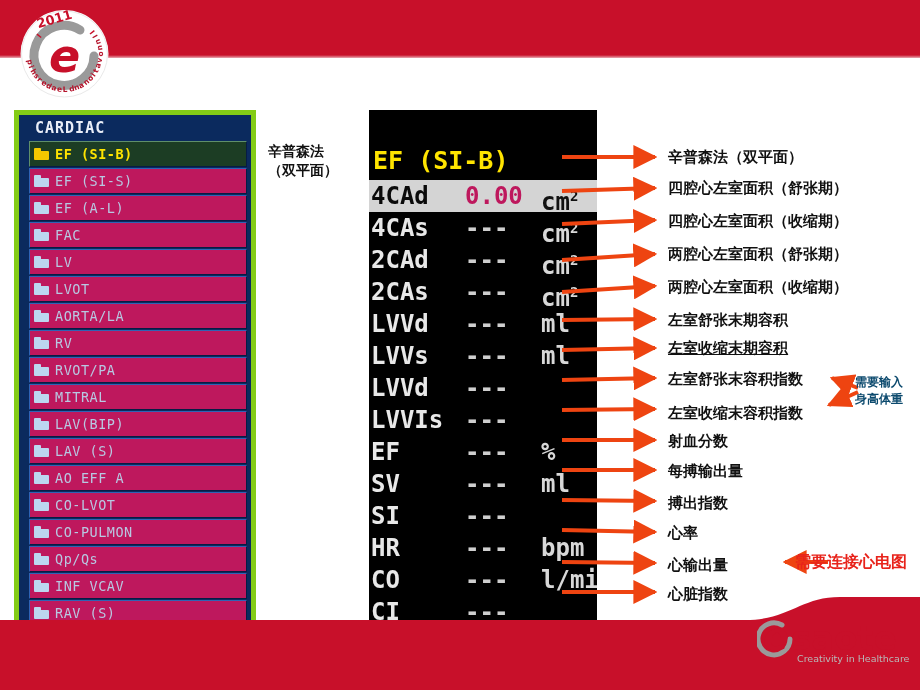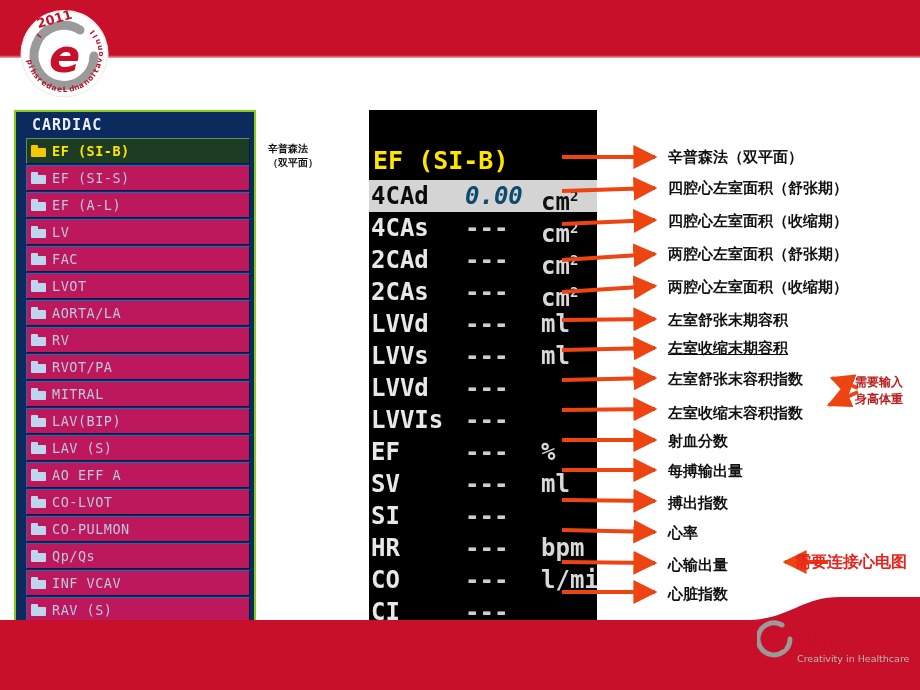--- a/index.html
+++ b/index.html
@@ -37,21 +37,21 @@
   
   .esaote{
     position:absolute;left:757px;top:612px;width:163px;height:55px;
   }
   .esaote svg{display:block;}
 
   
   .sidebar{
     position:absolute;left:14px;top:110px;width:242px;height:523px;
     background:#0b2a5e;
-    border:2px solid #84cc16;
+    border:5px solid #84cc16;
     box-sizing:border-box;
   }
   .sidebar-rail{
     position:absolute;left:14px;top:110px;width:4px;height:523px;
     background:#e01be0;
   }
   .sidebar-rail .nub{position:absolute;left:0;width:4px;height:6px;background:#1a3c78;}
   .sidebar-head{
     height:26px;line-height:26px;
     color:#e9eef8;
@@ -118,50 +118,50 @@
     height:32px;line-height:32px;
     color:#e8e8e8;
     font-family:"DejaVu Sans Mono", monospace;
     font-size:24px;font-weight:bold;
     position:relative;
     white-space:nowrap;
   }
   .m-row.hi{background:#d4d4d4;color:#0a0a0a;}
   .m-lab{position:absolute;left:2px;}
   .m-val{position:absolute;left:96px;color:#cfcfcf;}
-  .m-row.hi .m-val{color:#0c4a6e;font-style:italic;}
+  .m-row.hi .m-val{color:#be185d;}
   .m-unit{position:absolute;left:172px;color:#d8d8d8;}
   .m-row.hi .m-unit{color:#111111;}
   .m-unit sup{font-size:14px;vertical-align:super;}
 
   
   .left-cap{
     position:absolute;left:268px;top:142px;width:100px;
     font-family:"DejaVu Sans", sans-serif;
-    font-size:10px;color:#111;line-height:1.35;
+    font-size:14px;color:#111;line-height:1.35;
     font-weight:bold;
   }
 
   
   .anno{
     position:absolute;
     font-family:"DejaVu Sans", sans-serif;
     font-size:15px;color:#111;white-space:nowrap;
     font-weight:bold;
     left:668px;
   }
 
   
   .arrows{position:absolute;left:0;top:0;width:920px;height:690px;pointer-events:none;}
 
   
   .note{
     position:absolute;
     font-family:"DejaVu Sans", sans-serif;
-    font-size:12px;color:#b91c1c;font-weight:bold;
+    font-size:12px;color:#0c4a6e;font-weight:bold;
     line-height:1.4;white-space:nowrap;
   }
   .note-big{
     position:absolute;
     font-family:"DejaVu Sans", sans-serif;
     font-size:16px;color:#e8231b;font-weight:bold;white-space:nowrap;
   }
 </style>
 </head>
 <body>
@@ -296,27 +296,27 @@
       <li class="sb-item">
         <span class="folder">
           <i></i>
         </span>
         <span class="sb-label">EF (A-L)</span>
       </li>
       <li class="sb-item">
         <span class="folder">
           <i></i>
         </span>
+        <span class="sb-label">FAC</span>
+      </li>
+      <li class="sb-item">
+        <span class="folder">
+          <i></i>
+        </span>
         <span class="sb-label">LV</span>
-      </li>
-      <li class="sb-item">
-        <span class="folder">
-          <i></i>
-        </span>
-        <span class="sb-label">FAC</span>
       </li>
       <li class="sb-item">
         <span class="folder">
           <i></i>
         </span>
         <span class="sb-label">LVOT</span>
       </li>
       <li class="sb-item">
         <span class="folder">
           <i></i>

